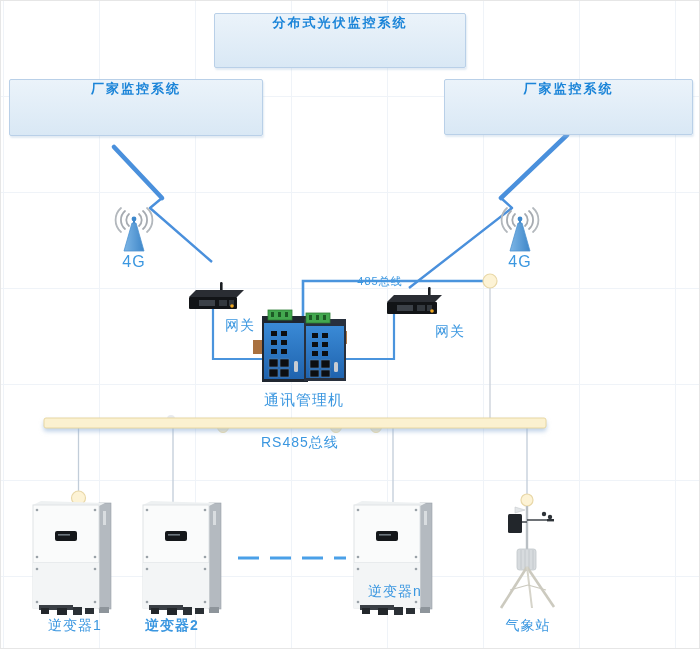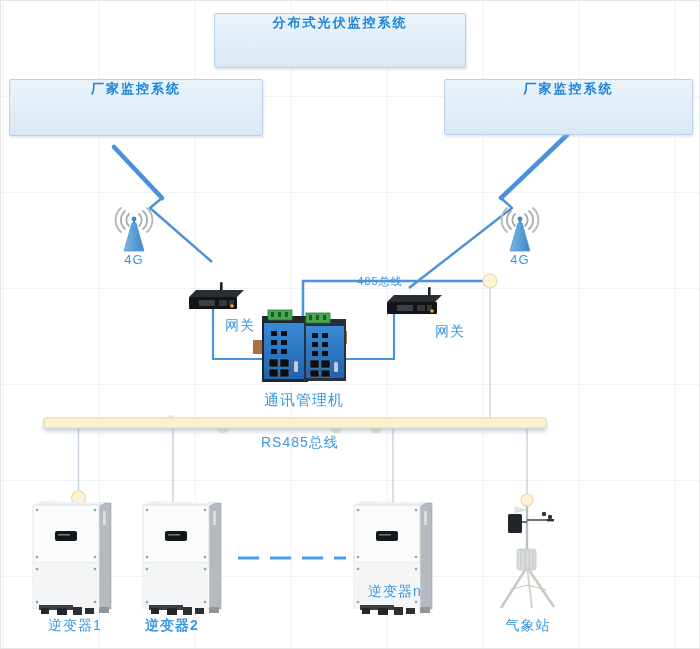--- a/index.html
+++ b/index.html
@@ -22,21 +22,21 @@
     border:1px solid #b9d0e8;border-radius:2px;
     box-shadow:1px 2px 2px rgba(170,195,220,.35);
     color:#1a84d8;font-weight:bold;font-size:13px;letter-spacing:2px;
   }
   .lbl{
     position:absolute;color:#3b97e0;text-align:center;line-height:1.15;
     letter-spacing:1px;white-space:nowrap;
   }
   .lbl-14{font-size:14px;margin-left:35px;}
   .lbl-13{font-size:14px;}
-  .lbl-12{font-size:13px;}
+  .lbl-12{font-size:16px;}
   .lbl-11{font-size:11px;}
   .lbl-15{font-size:15px;}
 </style>
 </head>
 <body>
 
 <div id="canvas">
 
   <svg id="diagram-svg" width="700" height="649" viewBox="0 0 700 649">
     <defs>

